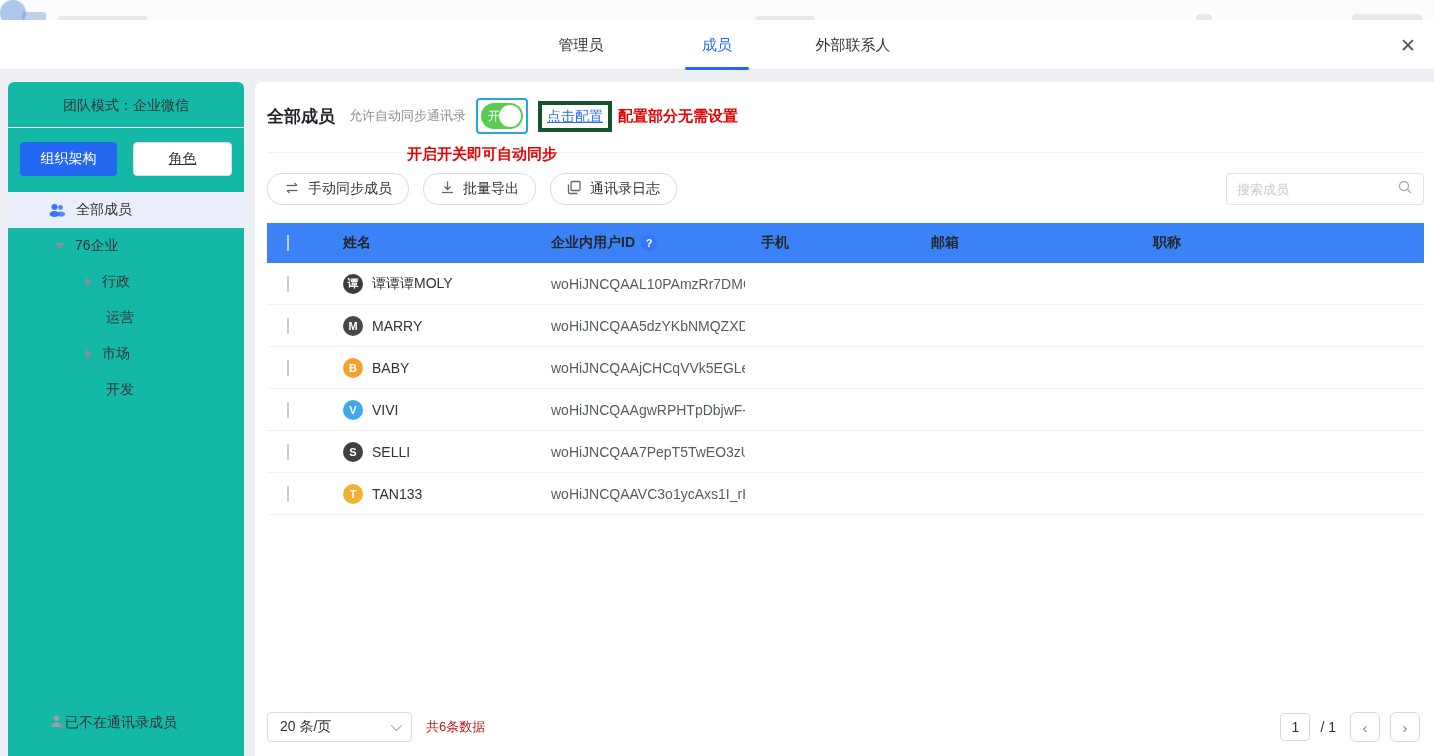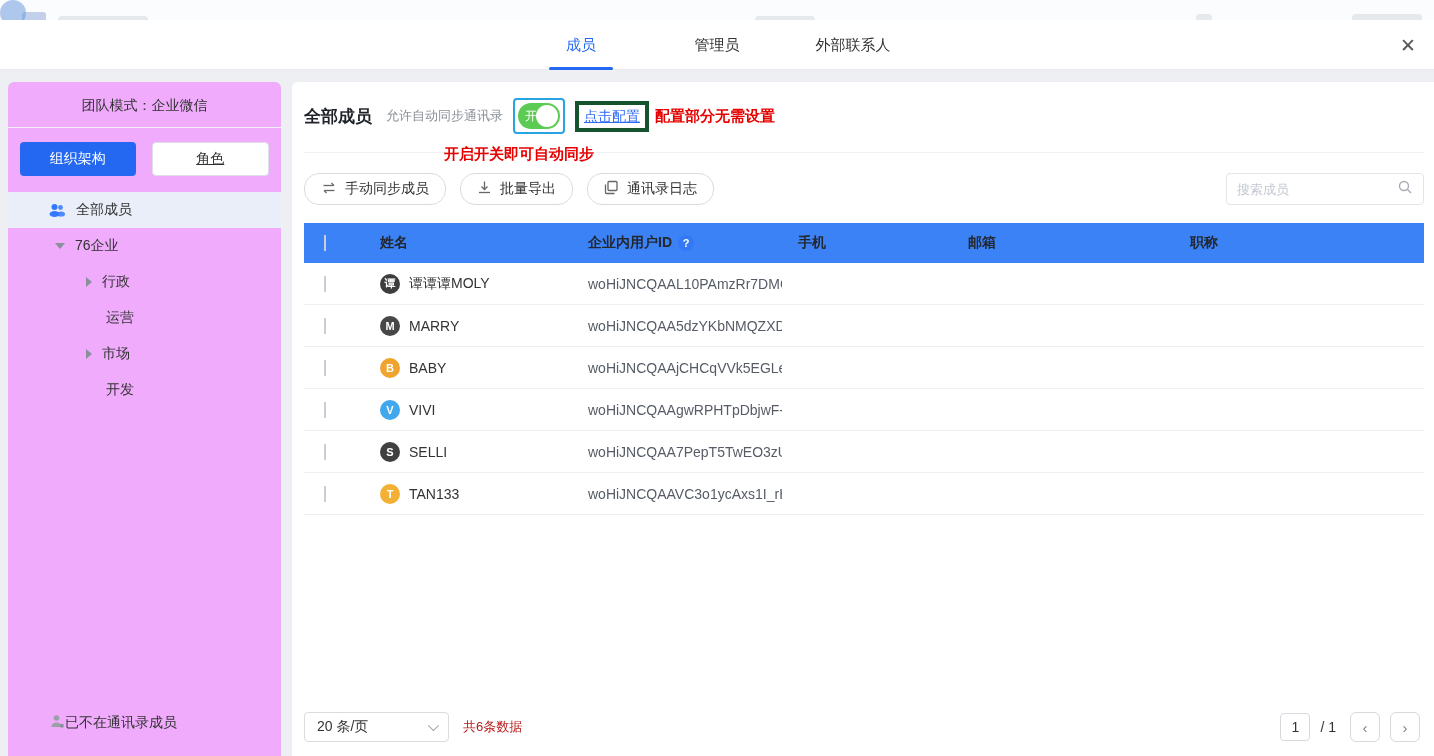--- a/index.html
+++ b/index.html
@@ -25,21 +25,21 @@
     height:50px; line-height:50px; }
   .tab.active { color:#2468f2; }
   .tab.active::after { content:""; position:absolute; left:50%; transform:translateX(-50%);
     bottom:0; width:64px; height:3px; background:#2468f2; border-radius:2px; }
   .close-btn { position:absolute; right:18px; top:50%; transform:translateY(-50%);
     font-size:19px; color:#55585c; cursor:pointer; line-height:1; }
 
   .body { flex:1; display:flex; padding:12px 0 0 8px; gap:11px; min-height:0; }
 
   
-  .sidebar { width:273px; background:#f0abfc; border-radius:6px 6px 0 0; display:flex; flex-direction:column; flex:none; }
+  .sidebar { width:236px; background:#14b8a6; border-radius:6px 6px 0 0; display:flex; flex-direction:column; flex:none; }
   .side-head { height:46px; line-height:46px; text-align:center; font-size:14px; color:#333;
     border-bottom:1px solid #f0f0f0; }
   .side-btns { display:flex; gap:16px; padding:14px 12px 12px; }
   .side-btns .btn { flex:1; height:34px; border-radius:4px; font-size:14px; display:flex;
     align-items:center; justify-content:center; cursor:pointer; }
   .btn-primary { background:#2468f2; color:#fff; }
   .btn-ghost { background:#fff; color:#333; border:1px solid #dcdfe6;text-decoration:underline; }
 
   .tree { margin-top:4px; }
   .tree-item { height:36px; display:flex; align-items:center; font-size:14px; color:#333; cursor:pointer; }
@@ -120,22 +120,22 @@
   <div class="blob t1"></div>
   <div class="blob t2"></div>
   <div class="blob t3"></div>
   <div class="blob t4"></div>
   <div class="avatar-faint"></div>
 </div>
 
 <div class="modal">
 
   <div class="tabbar">
+    <div class="tab">管理员</div>
     <div class="tab active">成员</div>
-    <div class="tab">管理员</div>
     <div class="tab">外部联系人</div>
     <div class="close-btn">✕</div>
   </div>
 
   <div class="body">
 
     <div class="sidebar">
       <div class="side-head">团队模式：企业微信</div>
 
       <div class="side-btns">

